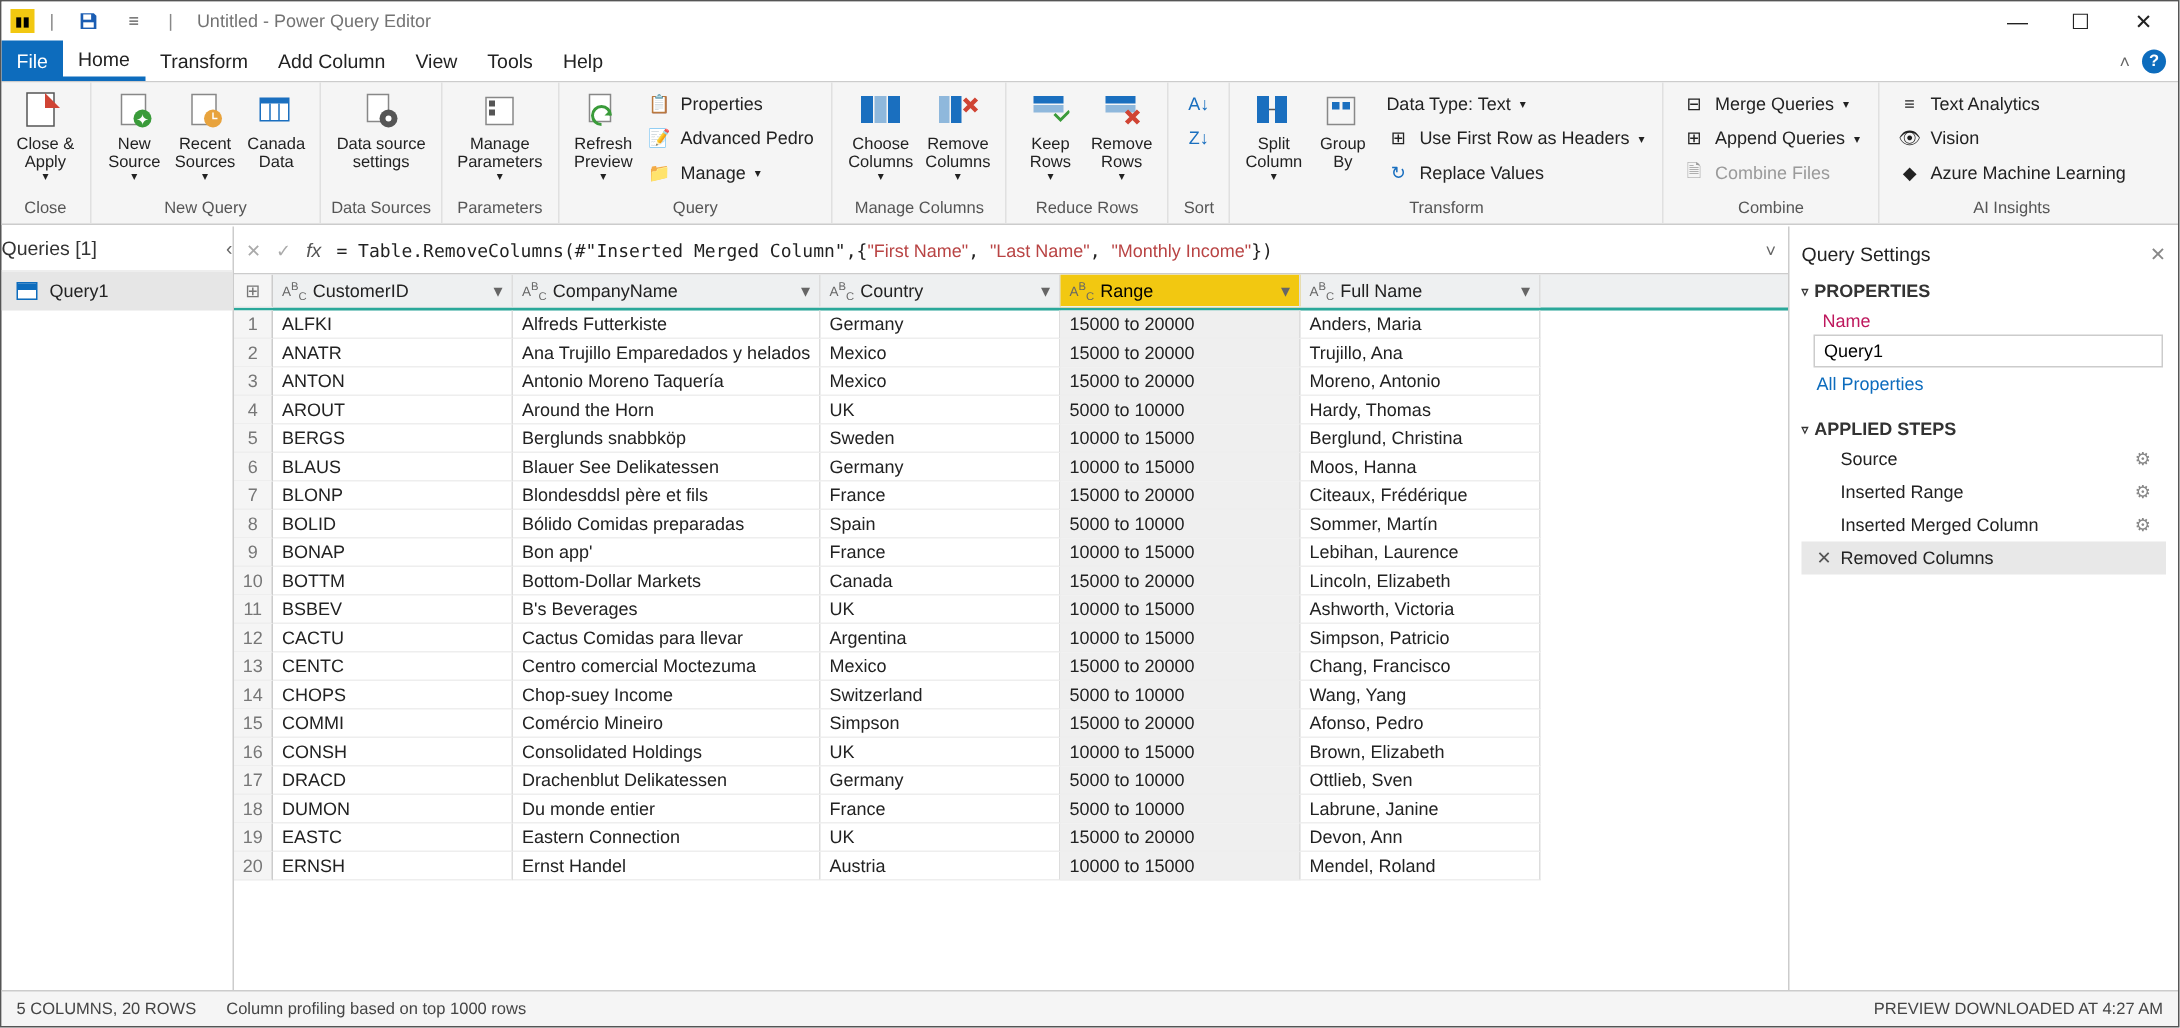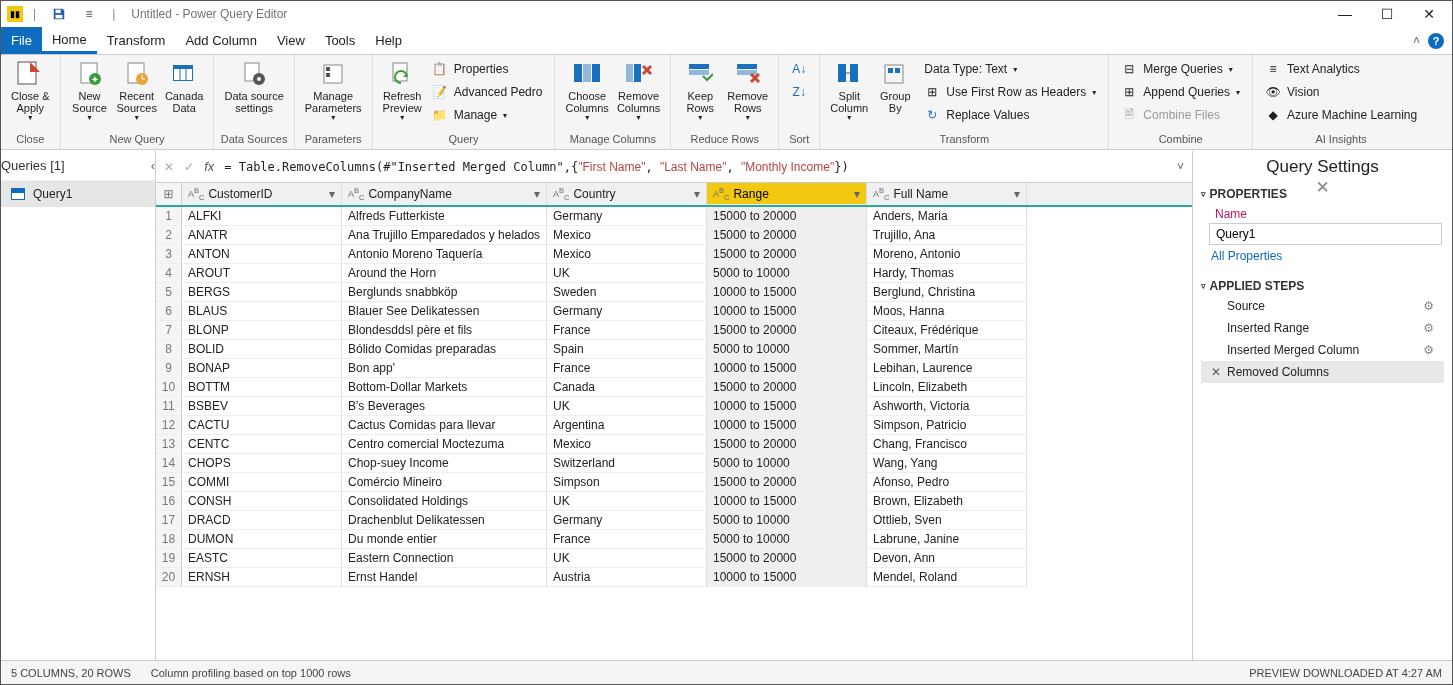--- a/index.html
+++ b/index.html
@@ -56,21 +56,21 @@
 .gcell { border-right:1px solid #ddd; border-bottom:1px solid #eee; padding:2px 6px; display:flex;align-items:center; overflow:hidden;white-space:nowrap;}
 .grownum { width:26px; background:#f5f5f5; color:#777; justify-content:center; border-right:1px solid #ccc; }
 .gcell.head { font-size:12px; position:relative; }
 .gcell.head .typ { font-size:9px;color:#666;margin-right:4px;}
 .gcell.head .dd { margin-left:auto;padding-left:4px; color:#666;}
 .gcell.head.hi { background:#f2c811; color:#000; }
 .col0{width:26px;} .col1{width:160px;} .col2{width:205px;} .col3{width:160px;} .col4{width:160px;} .col5{width:160px;}
 .col4:not(.head){background:#efefef;}
 
 .settings { width:260px; border-left:1px solid #ccc; padding:6px 8px; background:#fff; }
-.settings-hdr { display:flex;justify-content:space-between;align-items:center;height:24px;font-size:17px;flex-direction:column;}
+.settings-hdr { display:flex;justify-content:space-between;align-items:center;height:24px;font-size:13px;}
 .sec-title { font-size:12px; font-weight:600; color:#333; padding:6px 0 2px 0; display:flex;align-items:center;gap:4px;}
 .tri-toggle{ font-size:9px;}
 .sec-sub { font-size:12px; color:#be185d; padding:4px 0 2px 14px;}
 .name-input { width:96%; margin-left:8px; border:1px solid #ccc; padding:3px 6px; font-size:12px;}
 .link { color:#0d6cbd; padding:4px 0 0 10px; font-size:12px; cursor:default;}
 .step { display:flex;align-items:center;gap:6px;padding:4px 10px 4px 26px;font-size:12px; position:relative;}
 .step .gear { margin-left:auto;color:#888;font-size:12px;}
 .step.sel { background:#e8e8e8; }
 .step .del { position:absolute;left:10px;color:#555;}
 

